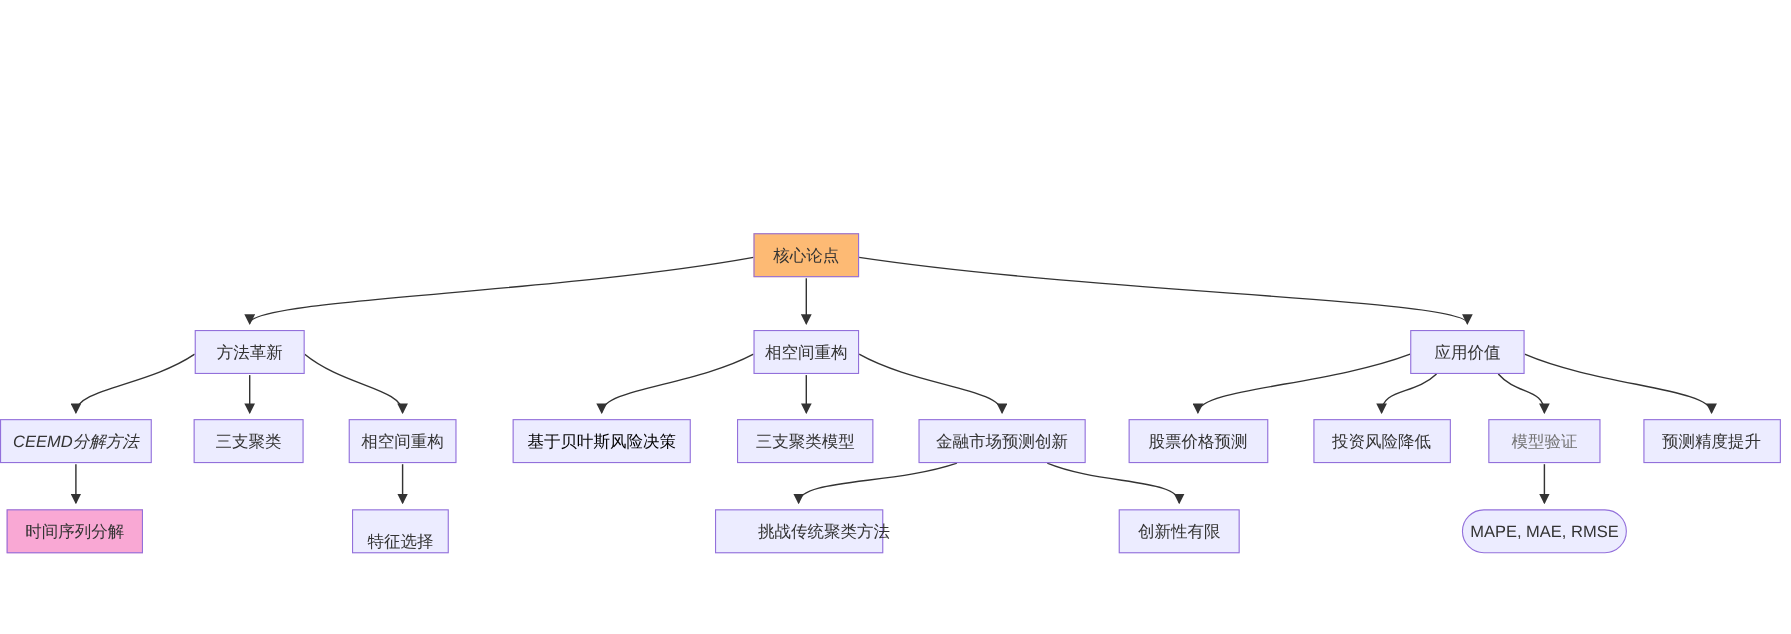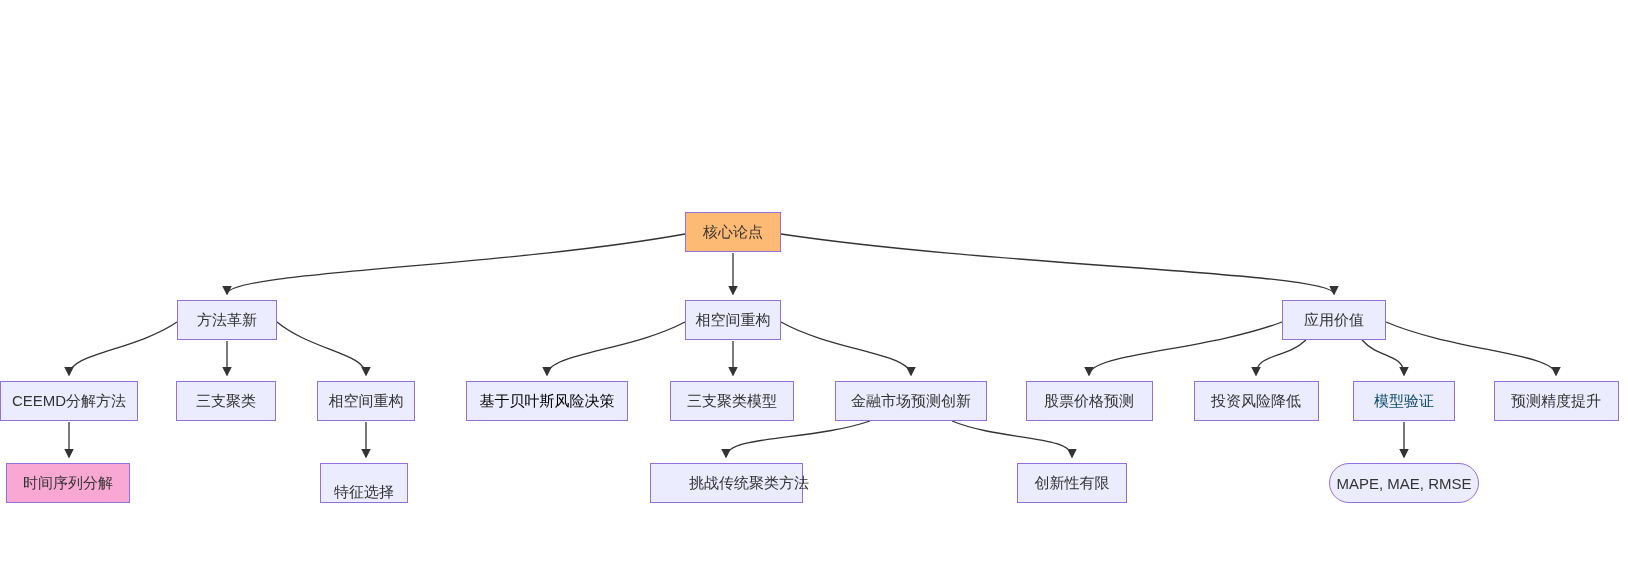--- a/index.html
+++ b/index.html
@@ -77,21 +77,21 @@
       </div>
       <div class="node" style="left: 177px; top: 300px; width: 100px; background: rgb(236, 236, 255); border-color: rgb(147, 112, 219); color: rgb(51, 51, 51);">
         <span>方法革新</span>
       </div>
       <div class="node" style="left: 685px; top: 300px; width: 96px; background: rgb(236, 236, 255); border-color: rgb(147, 112, 219); color: rgb(51, 51, 51);">
         <span>相空间重构</span>
       </div>
       <div class="node" style="left: 1282px; top: 300px; width: 104px; background: rgb(236, 236, 255); border-color: rgb(147, 112, 219); color: rgb(51, 51, 51);">
         <span>应用价值</span>
       </div>
-      <div class="node" style="left: 0px; top: 381px; width: 138px; background: rgb(236, 236, 255); border-color: rgb(147, 112, 219); color: rgb(51, 51, 51);">
+      <div class="node" style="left: 0px; top: 381px; width: 138px; background: rgb(236, 236, 255); border-color: rgb(147, 112, 219); color: rgb(51, 51, 51); font-style: italic;">
         <span>CEEMD分解方法</span>
       </div>
       <div class="node" style="left: 176px; top: 381px; width: 100px; background: rgb(236, 236, 255); border-color: rgb(147, 112, 219); color: rgb(51, 51, 51);">
         <span>三支聚类</span>
       </div>
       <div class="node" style="left: 317px; top: 381px; width: 98px; background: rgb(236, 236, 255); border-color: rgb(147, 112, 219); color: rgb(51, 51, 51);">
         <span>相空间重构</span>
       </div>
       <div class="node" style="left: 466px; top: 381px; width: 162px; background: rgb(236, 236, 255); border-color: rgb(147, 112, 219); color: #000000;">
         <span>基于贝叶斯风险决策</span>
@@ -101,21 +101,21 @@
       </div>
       <div class="node" style="left: 835px; top: 381px; width: 152px; background: rgb(236, 236, 255); border-color: rgb(147, 112, 219); color: rgb(51, 51, 51);">
         <span>金融市场预测创新</span>
       </div>
       <div class="node" style="left: 1025.5px; top: 381px; width: 127px; background: rgb(236, 236, 255); border-color: rgb(147, 112, 219); color: rgb(51, 51, 51);">
         <span>股票价格预测</span>
       </div>
       <div class="node" style="left: 1193.5px; top: 381px; width: 125px; background: rgb(236, 236, 255); border-color: rgb(147, 112, 219); color: rgb(51, 51, 51);">
         <span>投资风险降低</span>
       </div>
-      <div class="node" style="left: 1353px; top: 381px; width: 102px; background: rgb(236, 236, 255); border-color: rgb(147, 112, 219); color: #0c4a6e;">
+      <div class="node" style="left: 1353px; top: 381px; width: 102px; background: rgb(236, 236, 255); border-color: rgb(147, 112, 219); color: #737373;">
         <span>模型验证</span>
       </div>
       <div class="node" style="left: 1493.5px; top: 381px; width: 125px; background: rgb(236, 236, 255); border-color: rgb(147, 112, 219); color: rgb(51, 51, 51);">
         <span>预测精度提升</span>
       </div>
       <div class="node" style="left: 6px; top: 463px; width: 124px; background: #f9a8d4; border-color: rgb(147, 112, 219); color: rgb(51, 51, 51);">
         <span>时间序列分解</span>
       </div>
       <div class="node" style="left: 320px; top: 463px; width: 88px; background: rgb(236, 236, 255); border-color: rgb(147, 112, 219); color: rgb(51, 51, 51); align-items: flex-end;">
         <span>特征选择</span>

